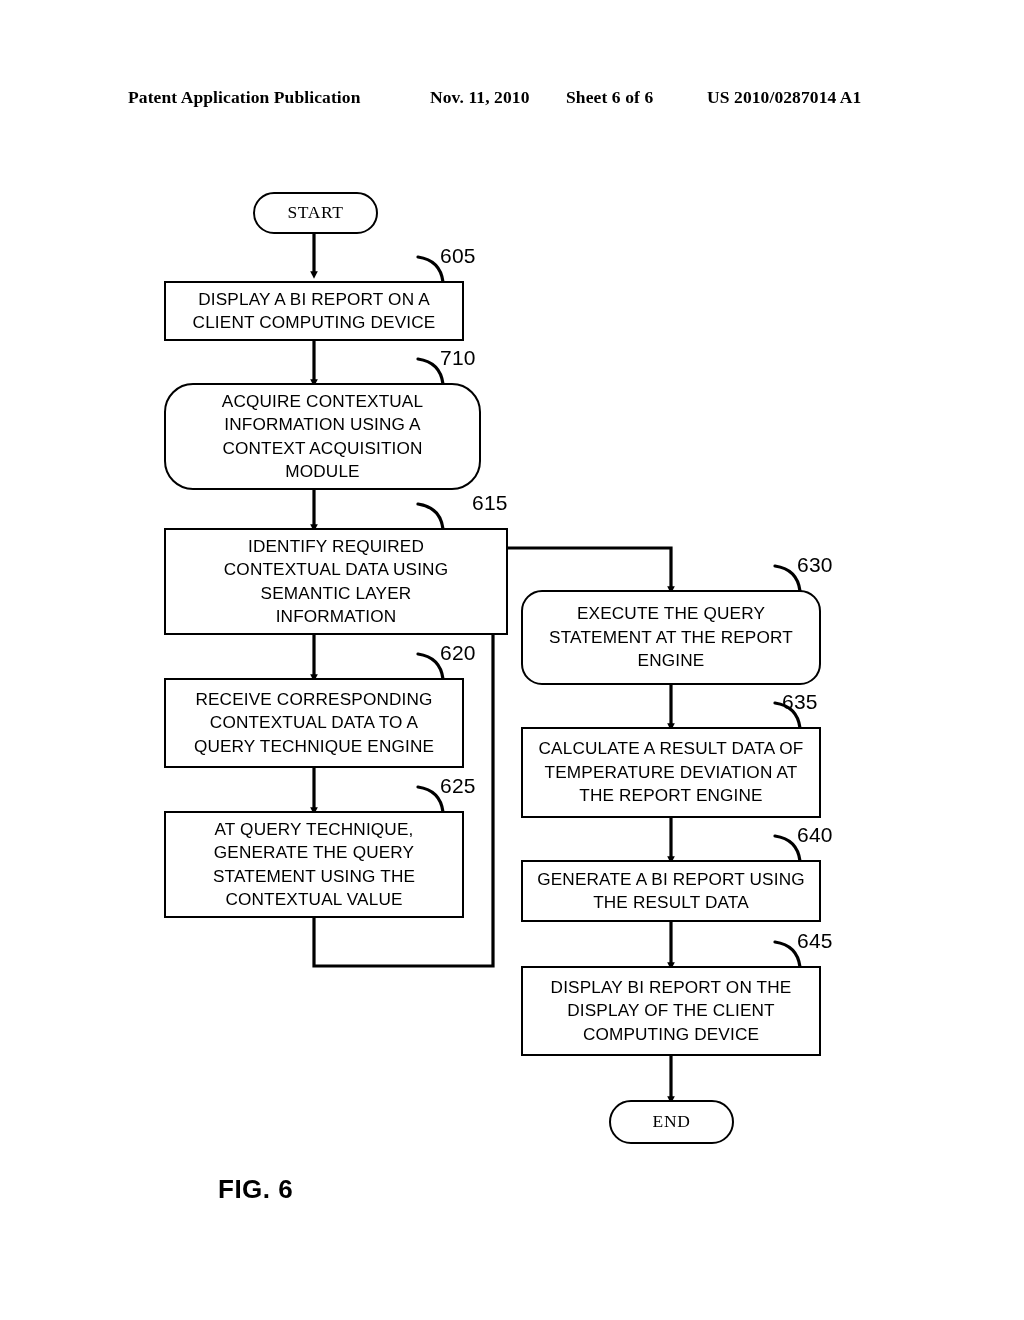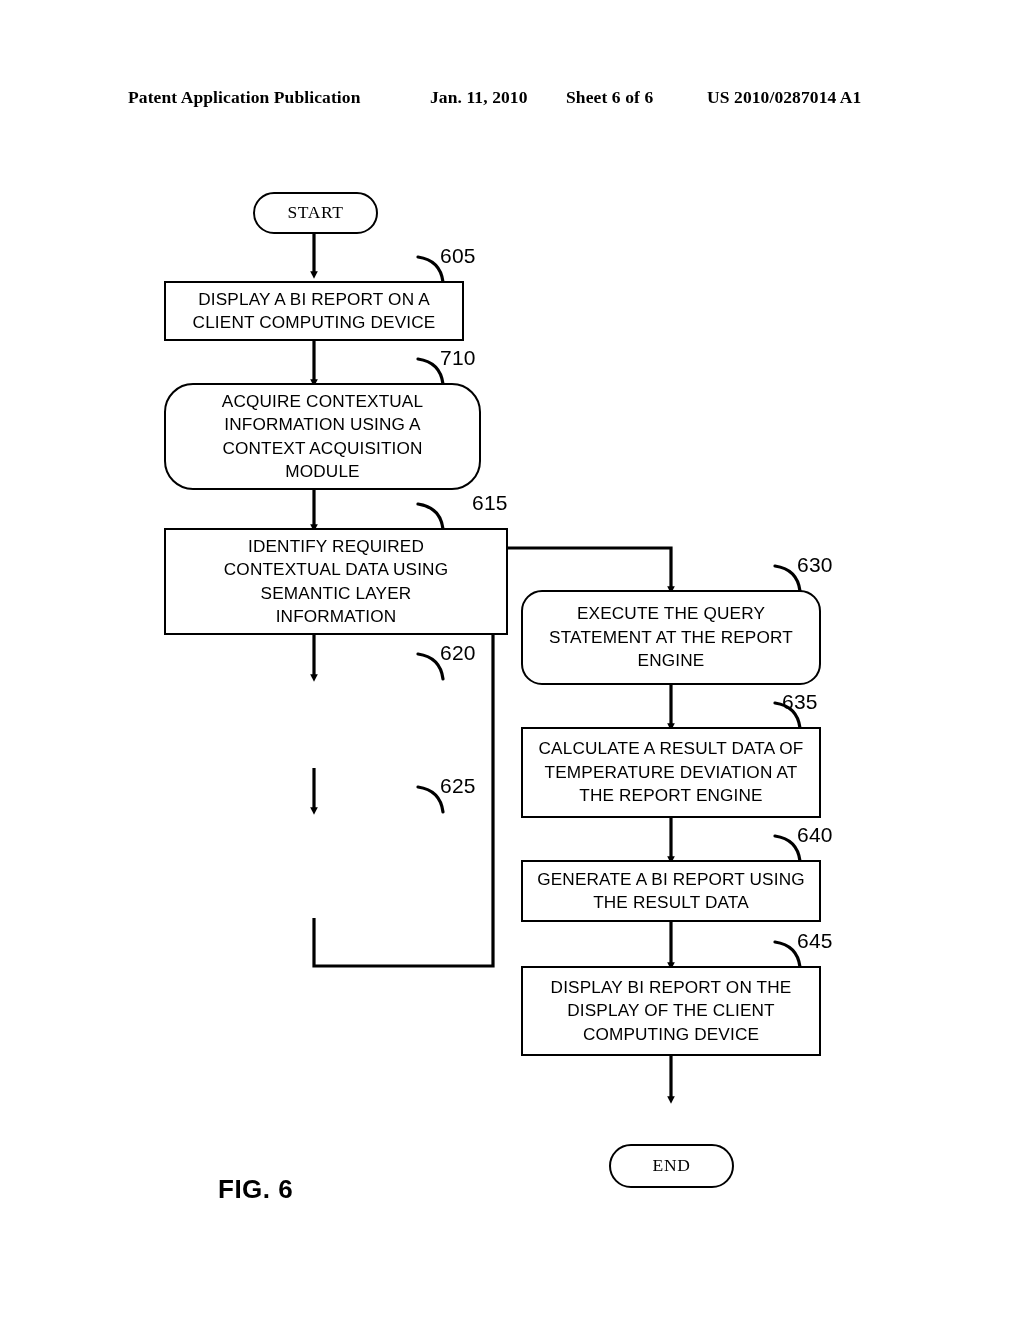--- a/index.html
+++ b/index.html
@@ -92,21 +92,21 @@
     font-weight: bold;
     letter-spacing: 0.5px;
     white-space: nowrap;
   }
 </style>
 </head>
 <body>
 
 <div class="patent-header">
   <span class="hdr-pub">Patent Application Publication</span>
-  <span class="hdr-date">Jan. 11, 2010</span>
+  <span class="hdr-date">Nov. 11, 2010</span>
   <span class="hdr-sheet">Sheet 6 of 6</span>
   <span class="hdr-num">US 2010/0287014 A1</span>
 </div>
 
 <div id="diagram">
 
   <svg width="1024" height="1320" viewBox="0 0 1024 1320" style="position:absolute;left:0;top:0;">
     <defs>
       <marker id="arrow" markerWidth="9" markerHeight="9" refX="4.2" refY="4.2" orient="auto" markerUnits="userSpaceOnUse">
         <path d="M0.4,0.4 L8.0,4.2 L0.4,8.0 z" fill="#000"></path>
@@ -145,21 +145,21 @@
       <path d="M800,728 C798,712 789,705 775,703"></path>
       <path d="M800,861 C798,845 789,838 775,836"></path>
       <path d="M800,967 C798,951 789,944 775,942"></path>
     </g>
   </svg>
 
   <div class="node terminator" style="left:253px; top:192px; width:125px; height:42px;">
     <span class="node-text">START</span>
   </div>
 
-  <div class="node terminator" style="left:609px; top:1100px; width:125px; height:44px;margin-top:44px;">
+  <div class="node terminator" style="left:609px; top:1100px; width:125px; height:44px;">
     <span class="node-text">END</span>
   </div>
 
   <div class="node" style="left:164px; top:281px; width:300px; height:60px;">
     <span class="node-text">DISPLAY A BI REPORT ON A
 CLIENT COMPUTING DEVICE</span>
   </div>
   <div class="ref-num" style="left:440px; top:244px;">605</div>
 
   <div class="node" style="left:164px; top:383px; width:317px; height:107px;border-radius:29px;">
@@ -171,22 +171,33 @@
   <div class="ref-num" style="left:440px; top:346px;">710</div>
 
   <div class="node" style="left:164px; top:528px; width:344px; height:107px;">
     <span class="node-text">IDENTIFY REQUIRED
 CONTEXTUAL DATA USING
 SEMANTIC LAYER
 INFORMATION</span>
   </div>
   <div class="ref-num" style="left:428px; top:491px;margin-left:44px;">615</div>
 
+  <div class="node" style="left:164px; top:678px; width:300px; height:90px;">
+    <span class="node-text">RECEIVE CORRESPONDING
+CONTEXTUAL DATA TO A
+QUERY TECHNIQUE ENGINE</span>
+  </div>
   <div class="ref-num" style="left:440px; top:641px;">620</div>
 
+  <div class="node" style="left:164px; top:811px; width:300px; height:107px;">
+    <span class="node-text">AT QUERY TECHNIQUE,
+GENERATE THE QUERY
+STATEMENT USING THE
+CONTEXTUAL VALUE</span>
+  </div>
   <div class="ref-num" style="left:440px; top:774px;">625</div>
 
   <div class="node" style="left:521px; top:590px; width:300px; height:95px;border-radius:21px;">
     <span class="node-text">EXECUTE THE QUERY
 STATEMENT AT THE REPORT
 ENGINE</span>
   </div>
   <div class="ref-num" style="left:797px; top:553px;">630</div>
 
   <div class="node" style="left:521px; top:727px; width:300px; height:91px;">

